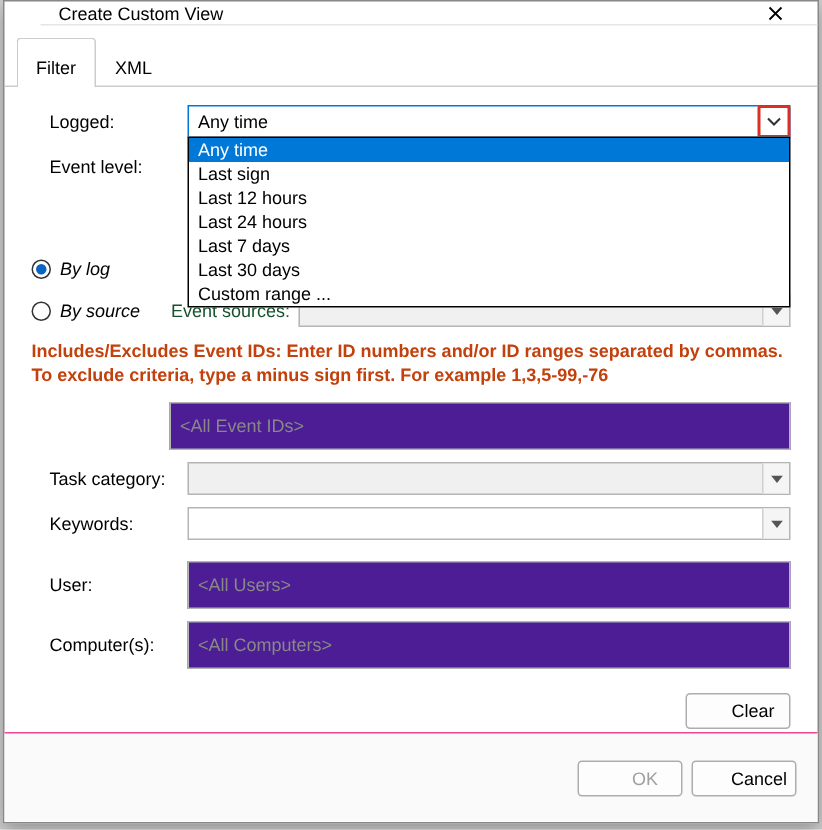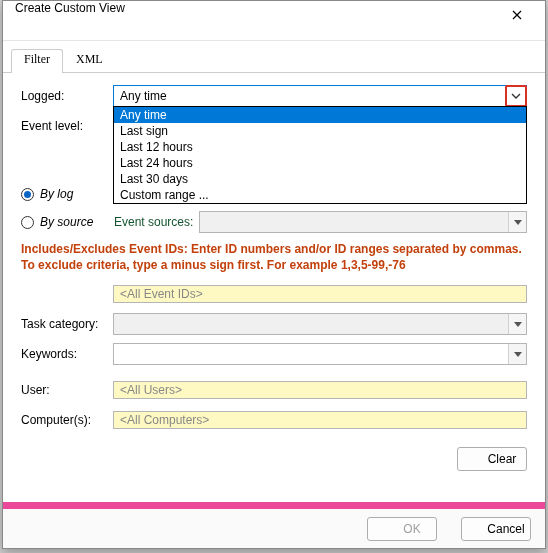--- a/index.html
+++ b/index.html
@@ -1,27 +1,27 @@
 <!DOCTYPE html>
 <html><head>
 <meta charset="utf-8">
 <style>
   * { box-sizing: border-box; font-family: 'Segoe UI', Tahoma, sans-serif; font-size: 12px; }
   body { margin: 0; background: #d0d0d0; width: 548px; height: 553px; overflow: hidden; }
   .window { position: absolute; left: 2px; top: 0; width: 544px; height: 549px; background: #fff; border: 1px solid #888; box-shadow: 0 4px 12px rgba(0,0,0,0.3); }
-  .titlebar { height: 40px; display: flex; padding: 0 8px 0 12px; border-bottom: 1px solid #e5e5e5; }
+  .titlebar { height: 16px; display: flex; align-items: center; padding: 0 8px 0 12px; border-bottom: 1px solid #e5e5e5; margin-left: 24px; }
   .title { flex: 1; font-size: 12px; }
   .close-btn { width: 40px; height: 28px; display: flex; align-items: center; justify-content: center; cursor: pointer; }
   .close-btn svg { width: 10px; height: 10px; stroke: #000; stroke-width: 1.2; }
   .tabs { padding: 8px 8px 0 8px; display: flex; border-bottom: 1px solid #ccc; }
-  .tab { padding: 2px 12px 5px 12px; border: 1px solid transparent; border-bottom: none; cursor: pointer; position: relative; font-family: Liberation Serif, serif; }
+  .tab { padding: 12px 12px 5px 12px; border: 1px solid transparent; border-bottom: none; cursor: pointer; position: relative; }
   .tab.active { border-color: #ccc; background: #fff; border-radius: 3px 3px 0 0; margin-bottom: -1px; padding-bottom: 6px; }
   .body { padding: 12px 18px 0 18px; }
   .row { display: flex; align-items: center; margin-bottom: 8px; min-height: 22px; }
-  .label { width: 92px; color: #000; }
+  .label { width: 92px; color: #000; margin-left: 12px; }
   .label.top { align-self: flex-start; padding-top: 4px; }
   .field { flex: 1; }
   .combo { display: flex; align-items: center; height: 22px; border: 1px solid #b5b5b5; background: #fff; }
   .combo.disabled { background: #f0f0f0; }
   .combo-text { flex: 1; padding: 0 6px; color: #555; }
   .combo-arrow { width: 18px; height: 100%; display: flex; align-items: center; justify-content: center; border-left: 1px solid #d0d0d0; background: #f5f5f5; }
   .combo-arrow svg { width: 8px; height: 5px; fill: #555; }
   .open-combo { position: relative; height: 22px; }
   .open-combo .display { position: absolute; left: 0; right: 0; top: 0; height: 22px; border: 1px solid #0078d7; background: #fff; display: flex; align-items: center; }
   .open-combo .display .txt { flex: 1; padding: 0 6px; }
@@ -29,25 +29,25 @@
   .open-combo .display .arrbox svg { width: 10px; height: 6px; stroke: #333; stroke-width: 1.4; fill: none; }
   .dropdown { position: absolute; left: 0; right: 0; top: 21px; border: 1px solid #000; background: #fff; z-index: 50; }
   .dropdown .opt { padding: 1px 6px; height: 16px; line-height: 14px; cursor: pointer; white-space: nowrap; }
   .dropdown .opt.sel { background: #0078d7; color: #fff; }
   .radio-row { display: flex; align-items: center; margin: 6px 0 4px 0; }
   .radio { width: 13px; height: 13px; border-radius: 50%; border: 1px solid #333; margin-right: 6px; display: flex; align-items: center; justify-content: center; }
   .radio.checked::after { content: ""; width: 7px; height: 7px; border-radius: 50%; background: #0a64c2; }
   .radio-label { width: 74px; font-style: italic; }
   .sub-label { color: #14532d; margin-right: 6px; text-align: right; }
   .help { color: #c2410c; margin: 8px 0 10px 0; line-height: 1.35; font-weight: bold; }
-  .textish { height: 18px; border: 1px solid #b5b5b5; display: flex; align-items: center; padding: 0 6px; color: #888; background: #fef9c3; text-align: center; }
+  .textish { height: 32px; border: 1px solid #b5b5b5; display: flex; align-items: center; padding: 0 6px; color: #888; background: #4c1d95; text-align: center; }
   .clear-row { display: flex; justify-content: flex-end; margin-top: 16px; }
   .btn { min-width: 70px; height: 24px; border: 1px solid #adadad; border-radius: 3px; background: #fdfdfd; display: flex; align-items: center; justify-content: center; cursor: pointer; padding-left: 20px; }
   .btn.disabled { color: #a0a0a0; }
-  .footer { position: absolute; left: 0; right: 0; bottom: 0; height: 46px; border-top: 7px solid #ec4899; display: flex; align-items: center; justify-content: flex-end; gap: 24px; padding: 0 14px; background: #fafafa; }
+  .footer { position: absolute; left: 0; right: 0; bottom: 0; height: 60px; border-top: 1px solid #ec4899; display: flex; align-items: center; justify-content: flex-end; gap: 6px; padding: 0 14px; background: #fafafa; }
   .spacer-col { width: 92px; }
 </style>
 </head>
 <body>
 
 <div class="window">
   <div class="titlebar">
     <div class="title">Create Custom View</div>
     <div class="close-btn">
       <svg viewBox="0 0 10 10">
@@ -73,20 +73,21 @@
               <svg viewBox="0 0 10 6">
                   <path d="M1 1 L5 5 L9 1"></path>
                 </svg>
             </div>
           </div>
           <div class="dropdown">
             <div class="opt sel">Any time</div>
             <div class="opt">Last sign</div>
             <div class="opt">Last 12 hours</div>
             <div class="opt">Last 24 hours</div>
+            <div class="opt">Last 7 days</div>
             <div class="opt">Last 30 days</div>
             <div class="opt">Custom range ...</div>
           </div>
         </div>
       </div>
     </div>
 
     <div class="row" style="height:100px; align-items:flex-start;">
       <div class="label top">Event level:</div>
       <div class="field"></div>

